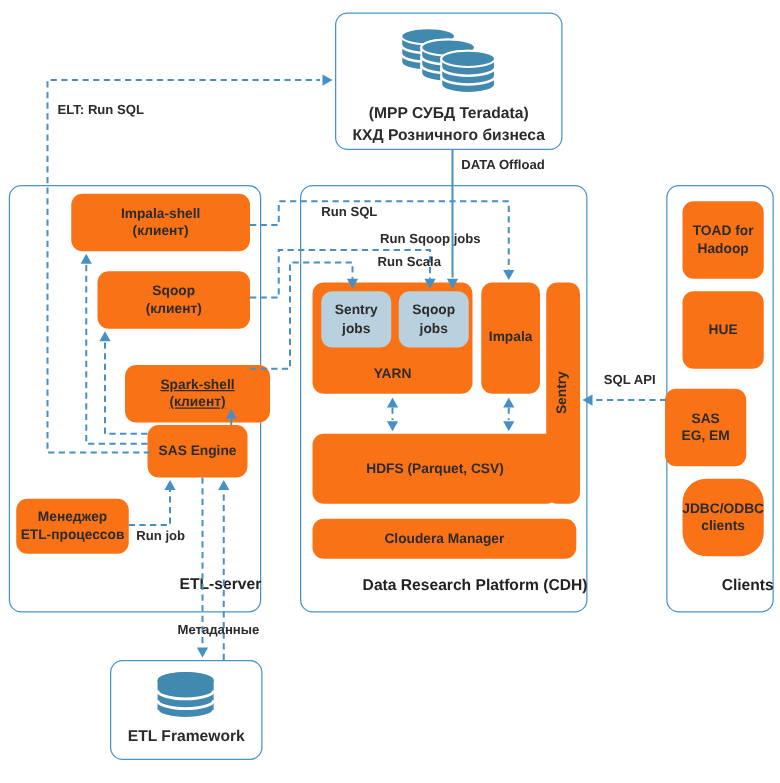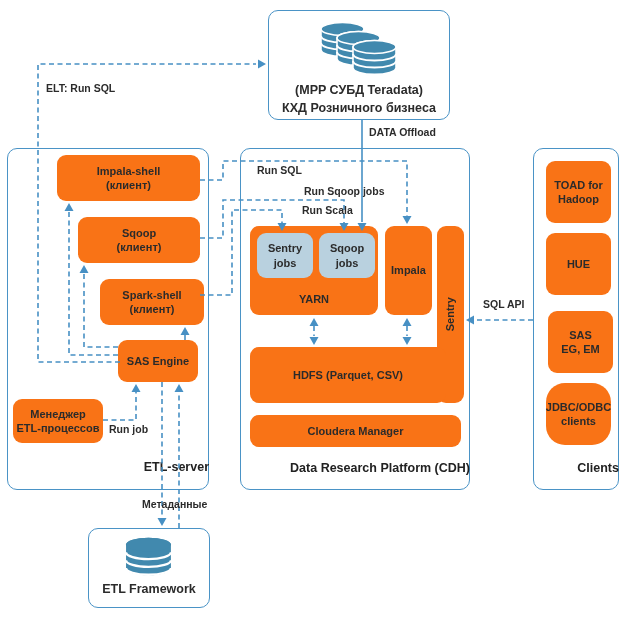--- a/index.html
+++ b/index.html
@@ -78,21 +78,21 @@
   </div>
 
   <div class="node" style="left:57px;top:155px;width:143px;height:46px;">
     <span>Impala-shell</span>
     <span>(клиент)</span>
   </div>
   <div class="node" style="left:78px;top:217px;width:122px;height:46px;">
     <span>Sqoop</span>
     <span>(клиент)</span>
   </div>
-  <div class="node" style="left:100px;top:279px;width:104px;height:46px;">
+  <div class="node" style="left:100px;top:292px;width:116px;height:46px;text-decoration:underline;">
     <span>Spark-shell</span>
     <span>(клиент)</span>
   </div>
   <div class="node" style="left:118px;top:340px;width:80px;height:42px;">
     <span>SAS Engine</span>
   </div>
   <div class="node" style="left:13px;top:399px;width:90px;height:44px;">
     <span>Менеджер</span>
     <span>ETL-процессов</span>
   </div>
@@ -123,21 +123,21 @@
   </div>
   <div class="section-label" style="left:240px;top:461px;width:230px;">Data Research Platform (CDH)</div>
 
   <div class="node" style="left:546px;top:161px;width:65px;height:62px;">
     <span>TOAD for</span>
     <span>Hadoop</span>
   </div>
   <div class="node" style="left:546px;top:233px;width:65px;height:62px;">
     <span>HUE</span>
   </div>
-  <div class="node" style="left:548px;top:311px;width:65px;height:62px;">
+  <div class="node" style="left:532px;top:311px;width:65px;height:62px;">
     <span>SAS</span>
     <span>EG, EM</span>
   </div>
   <div class="node" style="left:546px;top:383px;width:65px;height:62px;border-radius:19px;">
     <span>JDBC/ODBC</span>
     <span>clients</span>
   </div>
   <div class="section-label" style="left:533px;top:461px;width:86px;">Clients</div>
 
   <svg class="wires" width="624" height="626" viewBox="0 0 624 626">

